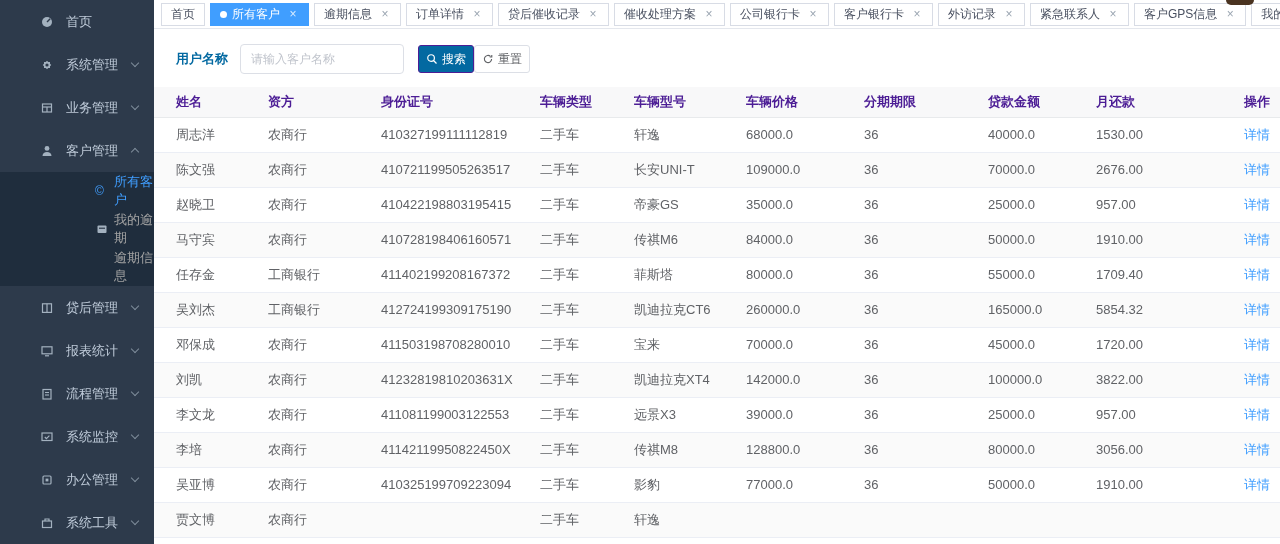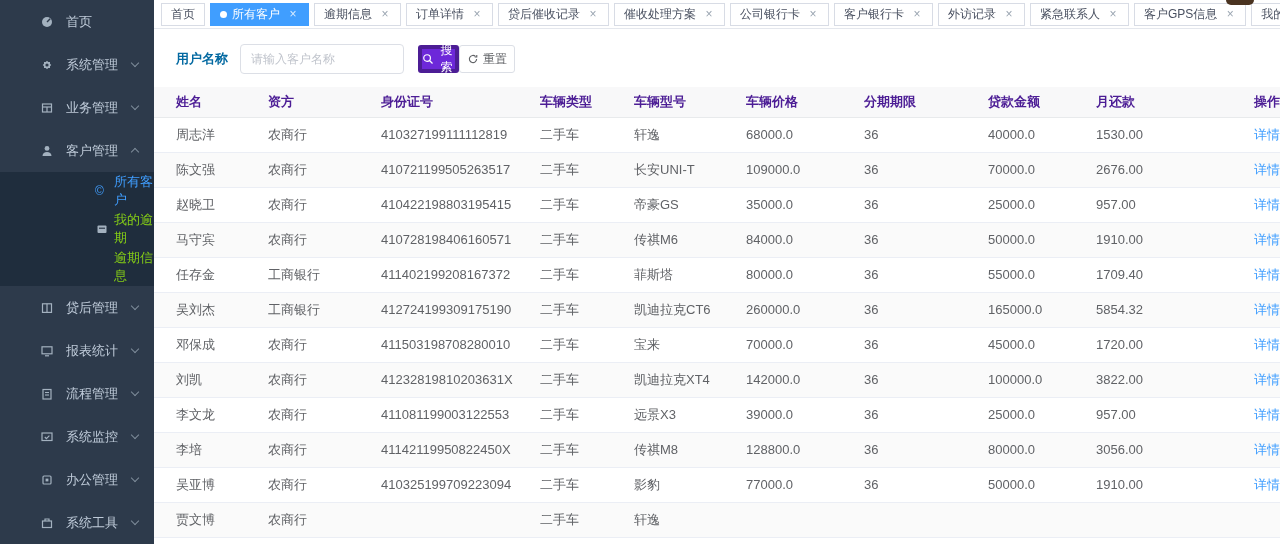--- a/index.html
+++ b/index.html
@@ -12,21 +12,21 @@
   .side-item { display:flex; align-items:center; height:43px; padding-left:40px;
     color:#bfcbd9; font-size:13px; cursor:pointer; position:relative; }
   .side-item .icon { width:16px; height:14px; margin-right:10px; color:#a3b1bf;
     display:flex; align-items:center; flex:none; }
   .chev { position:absolute; right:16px; width:6px; height:6px;
     border-right:1.5px solid #7e8c9a; border-bottom:1.5px solid #7e8c9a;
     transform:rotate(45deg); top:17px; }
   .chev.up { transform:rotate(-135deg); top:20px; }
   .submenu { background:#1f2d3d; }
   .sub-item { display:flex; align-items:center; height:38px; padding-left:95px;
-    color:#84cc16; font-size:13px; cursor:pointer; position:relative; }
+    color:#a3a3a3; font-size:13px; cursor:pointer; position:relative; }
   .sub-item .sicon { width:14px; margin-right:5px; flex:none; font-size:12px;
     color:#a3b1bf; display:flex; align-items:center; }
   .sub-item.active { color:#409eff; }
   .sub-item.active .sicon { color:#409eff; }
 
   
   .tabbar { position:fixed; left:154px; top:0; right:0; height:29px;
     background:#fff; border-bottom:1px solid #e4e7ed; display:flex;
     align-items:center; padding-left:7px; gap:5px; overflow:hidden;
     white-space:nowrap; z-index:4; }
@@ -46,37 +46,37 @@
   .content { position:fixed; left:154px; top:30px; right:0; bottom:0;
     background:#fff; overflow:hidden; }
   .search-row { display:flex; align-items:center; margin:14px 0 0 22px; }
   .search-label { font-size:13px; font-weight:bold; color:#0369a1; flex:none; }
   .search-input { width:164px; height:30px; margin-left:12px; padding:0 10px;
     border:1px solid #dcdfe6; border-radius:4px; font-size:12px; color:#606266;
     outline:none; }
   .search-input::placeholder { color:#c0c4cc; }
   .btn { display:inline-flex; align-items:center; justify-content:center;
     height:28px; border-radius:3px; font-size:12px; cursor:pointer; gap:4px; }
-  .btn-search { margin-left:14px; width:41px; background:#6d28d9;
-    border:4px solid #4c1d95; color:#fff; }
+  .btn-search { margin-left:14px; width:56px; background:#0369a1;
+    border:1px solid #4c1d95; color:#fff; }
   .btn-reset { width:56px; background:#fff;
     border:1px solid #dcdfe6; color:#606266; }
 
   
   table { border-collapse:collapse; table-layout:fixed; width:1126px;
     margin-top:13px; }
   th, td { font-size:13px; text-align:left; overflow:hidden;
     white-space:nowrap; }
   thead tr { height:30px; background:#f8f8f9; }
   th { color:#4c1d95; font-weight:bold; border-bottom:1px solid #e8eaec; }
   tbody tr { height:35px; border-bottom:1px solid #ebeef5; }
   tbody tr:nth-child(even) { background:#fafafa; }
   td { color:#606266; }
   th.c0, td.c0 { padding-left:22px; }
-  th.c9, td.c9 { text-align:right; padding-right:0; }
+  th.c9, td.c9 { text-align:right; padding-right:10px; }
   .detail-link { color:#409eff; cursor:pointer; text-decoration:none; }
 </style>
 </head>
 <body>
 
 <nav class="sidebar" id="sidebar">
     <div class="side-item">
       <span class="icon">
         <svg width="14" height="14" viewBox="0 0 14 14">
           <circle cx="7" cy="7" r="5" fill="currentColor"></circle>

